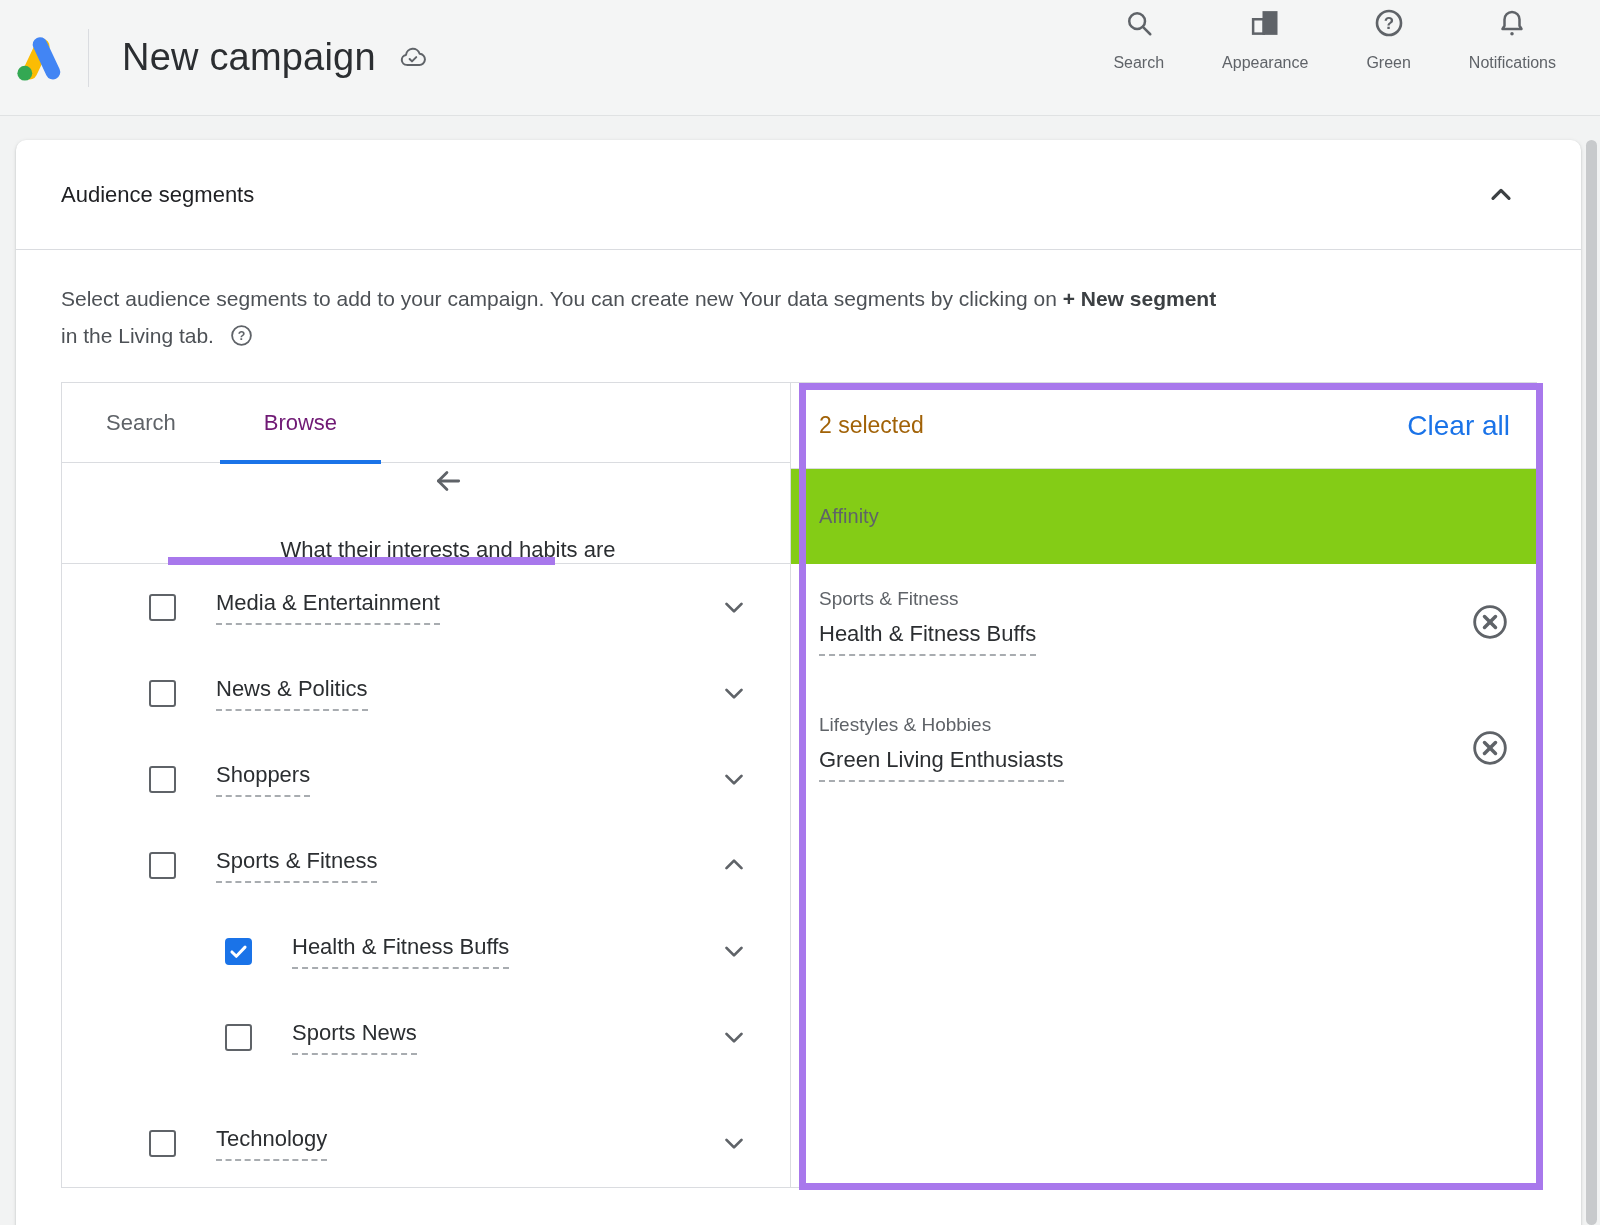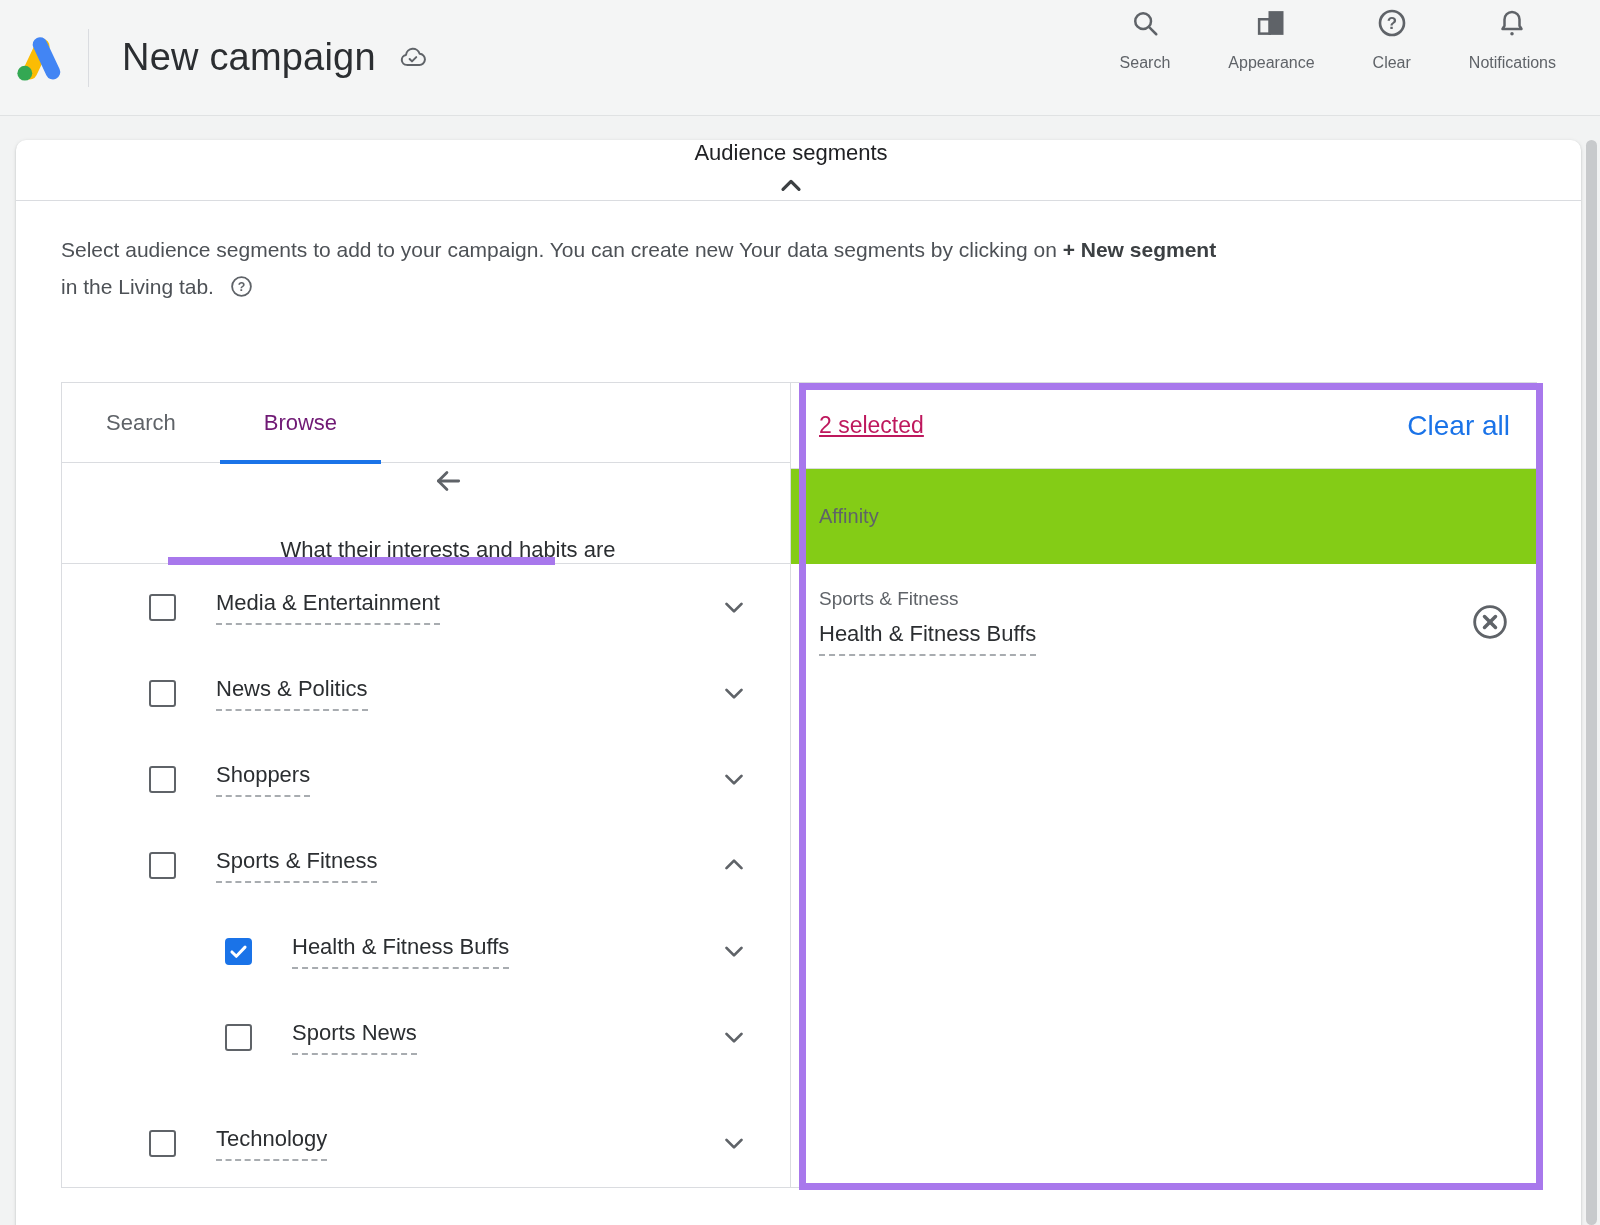--- a/index.html
+++ b/index.html
@@ -28,22 +28,22 @@
   .tb-action { display:flex; flex-direction:column; align-items:center; gap:16px; cursor:pointer; }
   .tb-action .tb-label { font-size:16px; color:#5f6368; white-space:nowrap; }
 
   
   .card {
     position:absolute; left:16px; top:140px; width:1565px; height:1100px;
     background:#ffffff; border-radius:10px 10px 0 0;
     box-shadow:0 1px 2px rgba(60,64,67,.25), 0 1px 4px rgba(60,64,67,.1);
   }
   .card-header {
-    height:61px; display:flex; align-items:center; justify-content:space-between;
-    padding:0 60px 0 45px; border-bottom:1px solid #dadce0;flex-direction:column;
+    height:110px; display:flex; align-items:center; justify-content:space-between;
+    padding:0 60px 0 45px; border-bottom:1px solid #dadce0;
   }
   .card-title { font-size:22px; font-weight:400; color:#202124; }
   .collapse-btn { background:none; border:none; cursor:pointer; display:flex; padding:4px; }
 
   .card-desc { margin:30px 60px 0 45px; font-size:21px; line-height:37px; color:#4d5156; }
   .card-desc b { color:#3c4043; font-weight:700; }
   .desc-help { display:inline-flex; vertical-align:-4px; margin-left:10px; }
 
   
   .picker {
@@ -82,21 +82,21 @@
     border-bottom:2px dashed #a8acb0; cursor:pointer;
   }
   .row-chevron { position:absolute; right:41px; display:flex; cursor:pointer; }
 
   
   .picker-right { flex:1; display:flex; flex-direction:column; background:#fff; }
   .sel-header {
     height:86px; border-bottom:1px solid #dadce0;
     display:flex; align-items:center; justify-content:space-between; padding:0 26px 0 28px;
   }
-  .sel-count { font-size:23px; color:#be185d;text-decoration:underline; }
+  .sel-count { font-size:23px; color:#a16207; }
   .clear-all { font-size:28px; color:#1a73e8; font-weight:500; text-decoration:none; cursor:pointer; }
   .sel-group {
     height:95px; background:#84cc16; display:flex; align-items:center;
     padding-left:28px; font-size:20px; color:#5f6368;
   }
   .sel-items { padding:24px 26px 0 28px; display:flex; flex-direction:column; gap:58px; }
   .sel-item { display:flex; justify-content:space-between; align-items:center; }
   .sel-item-text { display:flex; flex-direction:column; gap:11px; }
   .sel-cat { font-size:19px; color:#5f6368; }
   .sel-name {
@@ -162,21 +162,21 @@
       </span>
       <span class="tb-label">Appearance</span>
     </div>
     <div class="tb-action">
       <span class="icon">
         <svg width="30" height="30" viewBox="0 0 24 24">
           <circle cx="12" cy="12" r="9.6" fill="none" stroke="#5f6368" stroke-width="2.1"></circle>
           <text x="12" y="16.6" text-anchor="middle" font-size="13.5" font-weight="bold" fill="#5f6368" font-family="Liberation Sans, sans-serif">?</text>
         </svg>
       </span>
-      <span class="tb-label">Clear</span>
+      <span class="tb-label">Green</span>
     </div>
     <div class="tb-action">
       <span class="icon">
         <svg width="30" height="30" viewBox="0 0 24 24" fill="none" stroke="#5f6368" stroke-width="2" stroke-linejoin="round">
           <path d="M12 3.2 a6 6 0 0 1 6 6 v5 l1.6 2.6 H4.4 L6 14.2 v-5 a6 6 0 0 1 6-6 z"></path>
           <circle cx="12" cy="20.6" r="1.4" fill="#5f6368" stroke="none"></circle>
         </svg>
       </span>
       <span class="tb-label">Notifications</span>
     </div>
@@ -334,20 +334,35 @@
             <span class="icon">
               <svg width="40" height="40" viewBox="0 0 24 24" fill="none" stroke="#5f6368">
                 <circle cx="12" cy="12" r="9.2" stroke-width="1.7"></circle>
                 <line x1="8.7" y1="8.7" x2="15.3" y2="15.3" stroke-width="2.1" stroke-linecap="round"></line>
                 <line x1="15.3" y1="8.7" x2="8.7" y2="15.3" stroke-width="2.1" stroke-linecap="round"></line>
               </svg>
             </span>
           </button>
         </div>
 
+        <div class="sel-item">
+          <div class="sel-item-text">
+            <span class="sel-cat">Lifestyles &amp; Hobbies</span>
+            <span class="sel-name">Green Living Enthusiasts</span>
+          </div>
+          <button class="remove-btn">
+            <span class="icon">
+              <svg width="40" height="40" viewBox="0 0 24 24" fill="none" stroke="#5f6368">
+                <circle cx="12" cy="12" r="9.2" stroke-width="1.7"></circle>
+                <line x1="8.7" y1="8.7" x2="15.3" y2="15.3" stroke-width="2.1" stroke-linecap="round"></line>
+                <line x1="15.3" y1="8.7" x2="8.7" y2="15.3" stroke-width="2.1" stroke-linecap="round"></line>
+              </svg>
+            </span>
+          </button>
+        </div>
 
       </div>
     </div>
   </div>
 
   <div class="purple-frame"></div>
   <div class="purple-underline"></div>
 
 </section>
 

